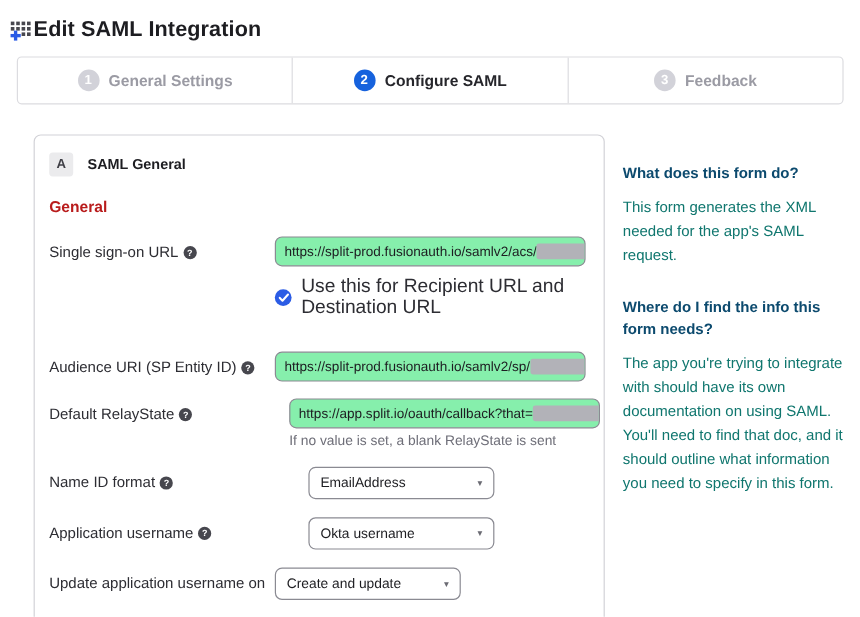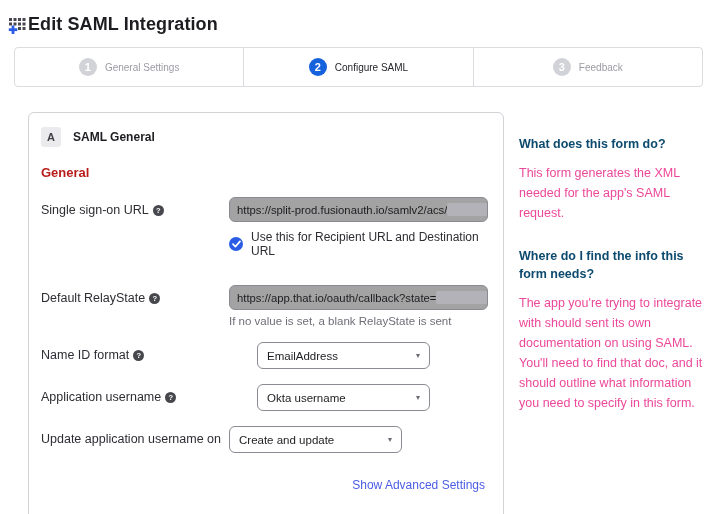--- a/index.html
+++ b/index.html
@@ -19,21 +19,21 @@
     margin: 2px 14px 0 14px; border: 1px solid #dcdce0; border-radius: 4px;
     display: flex; height: 40px; background: #fff;
   }
   .step { flex: 1; display: flex; align-items: center; justify-content: center; gap: 8px; }
   .step + .step { border-left: 1px solid #dcdce0; }
   .step-circle {
     width: 18px; height: 18px; border-radius: 50%; color: #fff;
     font-size: 11px; font-weight: 700; display: flex; align-items: center; justify-content: center;
     background: #d2d2d9; flex: 0 0 auto;
   }
-  .step-label { font-size: 10px; font-weight: 400; color: #9b9ba4; }
+  .step-label { font-size: 13px; font-weight: 700; color: #9b9ba4; }
   .step.active .step-circle { background: #1662dd; }
   .step.active .step-label { color: #26262b; }
 
   
   .content { display: flex; margin: 25px 0 0 28px; align-items: flex-start; }
   .panel {
     width: 476px; min-height: 430px; border: 1px solid #d2d2d7;
     border-radius: 6px; background: #fff; padding: 14px 16px 18px 12px;
   }
   .help-sidebar { width: 194px; margin-left: 15px; padding-top: 23px; }
@@ -55,52 +55,52 @@
     padding-top: 5px; line-height: 1.3;
   }
   .help-icon {
     display: inline-flex; width: 11px; height: 11px; border-radius: 50%;
     background: #47474e; color: #fff; font-size: 7.5px; font-weight: 700;
     align-items: center; justify-content: center; vertical-align: 1px; margin-left: 4px;
   }
   .form-control { flex: 1; min-width: 0; }
   .text-input {
     width: 259px; height: 25px; border: 1px solid #8a8a92; border-radius: 6px;
-    background: #a3a3a3; display: flex; align-items: center; padding: 0 7px;
+    background: #86efac; display: flex; align-items: center; padding: 0 7px;
     font-size: 11.3px; color: #1d1d21; white-space: nowrap; overflow: hidden;
   }
   .redaction { display: inline-block; width: 64px; height: 13px; background: #b2b2b8; border-radius: 2px; flex: 0 0 auto; }
   .helper-text { font-size: 11.5px; color: #6e6e78; margin-top: 5px; }
 
   .checkbox-row { display: flex; align-items: center; gap: 8px; margin-top: 8px; }
   .checkbox {
     width: 14px; height: 14px; border-radius: 50%; background: #2b5ce5;
     display: flex; align-items: center; justify-content: center; flex: 0 0 auto;
   }
   .checkbox svg { display: block; }
-  .checkbox-label { font-size: 12px; color: #2d2d33; }
+  .checkbox-label { font-size: 16px; color: #2d2d33; }
 
   .select {
-    width: 173px; height: 27px; border: 1px solid #8a8a92; border-radius: 6px;
+    width: 155px; height: 27px; border: 1px solid #8a8a92; border-radius: 6px;
     background: #fff; display: flex; align-items: center; justify-content: space-between;
     padding: 0 9px; font-size: 11.5px; color: #1d1d21; cursor: default;
   }
   .select-caret { font-size: 8px; color: #6b6b73; line-height: 1; }
 
   .mb-sso { margin-bottom: 27px; }
   .mb-aud { margin-bottom: 14px; }
-  .mb-relay { margin-bottom: 15px; }
+  .mb-relay { margin-bottom: 15px; gap: 12px; }
   .mb-sel { margin-bottom: 15px; gap: 28px; }
 
   .advanced-link-row { text-align: right; margin-top: 22px; padding-right: 2px; }
   .advanced-link { font-size: 12px; color: #4b5ce4; text-decoration: none; }
 
   
   .sidebar-q { font-size: 12.5px; font-weight: 700; color: #0c4a6e; margin-bottom: 10px; line-height: 1.45; }
-  .sidebar-a { font-size: 12.5px; color: #ec4899; line-height: 1.6; margin-bottom: 24px; }
+  .sidebar-a { font-size: 12.5px; color: #0f766e; line-height: 1.6; margin-bottom: 24px; }
 </style>
 </head>
 <body>
 
 <div class="page-header">
   <span class="app-icon">
     <svg width="18" height="18" viewBox="0 0 18 18">
       <g fill="#47474e">
         <rect x="1" y="2" width="3" height="3"></rect>
           <rect x="5.5" y="2" width="3" height="3"></rect>
@@ -161,28 +161,39 @@
           <span class="checkbox">
             <svg width="9" height="8" viewBox="0 0 9 8">
                 <polyline points="1,4.2 3.4,6.6 8,1.4" fill="none" stroke="#fff" stroke-width="1.7" stroke-linecap="round" stroke-linejoin="round"></polyline>
               </svg>
           </span>
           <span class="checkbox-label">Use this for Recipient URL and Destination URL</span>
         </div>
       </div>
     </div>
 
+    <div class="form-row mb-aud">
+      <div class="form-label">
+        <span>Audience URI (SP Entity ID)</span><span class="help-icon">?</span>
+      </div>
+      <div class="form-control">
+        <div class="text-input">
+          <span>https://split-prod.fusionauth.io/samlv2/sp/</span>
+            <span class="redaction"></span>
+        </div>
+      </div>
+    </div>
 
     <div class="form-row mb-relay">
       <div class="form-label">
         <span>Default RelayState</span><span class="help-icon">?</span>
       </div>
       <div class="form-control">
         <div class="text-input">
-          <span>https://app.that.io/oauth/callback?state=</span>
+          <span>https://app.split.io/oauth/callback?that=</span>
             <span class="redaction" style="width:68px"></span>
         </div>
         <div class="helper-text">If no value is set, a blank RelayState is sent</div>
       </div>
     </div>
 
     <div class="form-row mb-sel">
       <div class="form-label">
         <span>Name ID format</span><span class="help-icon">?</span>
       </div>
@@ -221,16 +232,16 @@
     <div class="advanced-link-row">
       <a href="#" class="advanced-link">Show Advanced Settings</a>
     </div>
 
   </div>
 
   <div class="help-sidebar">
     <div class="sidebar-q">What does this form do?</div>
     <div class="sidebar-a">This form generates the XML needed for the app's SAML request.</div>
     <div class="sidebar-q">Where do I find the info this form needs?</div>
-    <div class="sidebar-a">The app you're trying to integrate with should sent its own documentation on using SAML. You'll need to find that doc, and it should outline what information you need to specify in this form.</div>
+    <div class="sidebar-a">The app you're trying to integrate with should have its own documentation on using SAML. You'll need to find that doc, and it should outline what information you need to specify in this form.</div>
   </div>
 
 </div>
 
 </body></html>

